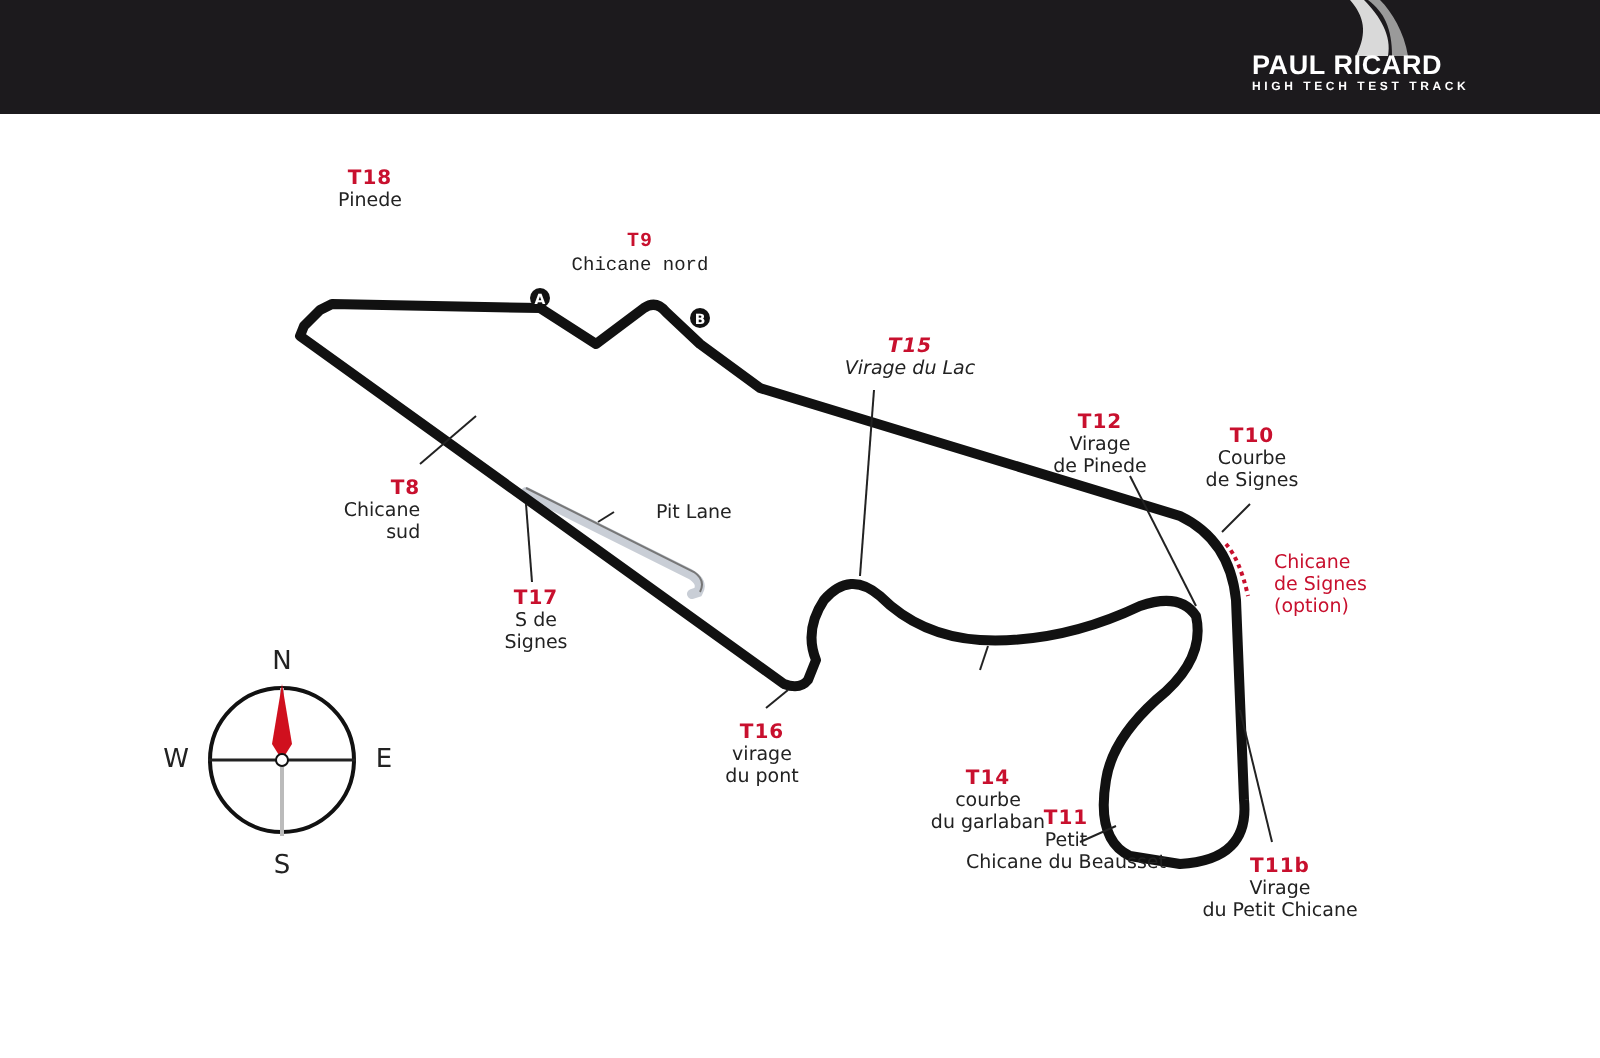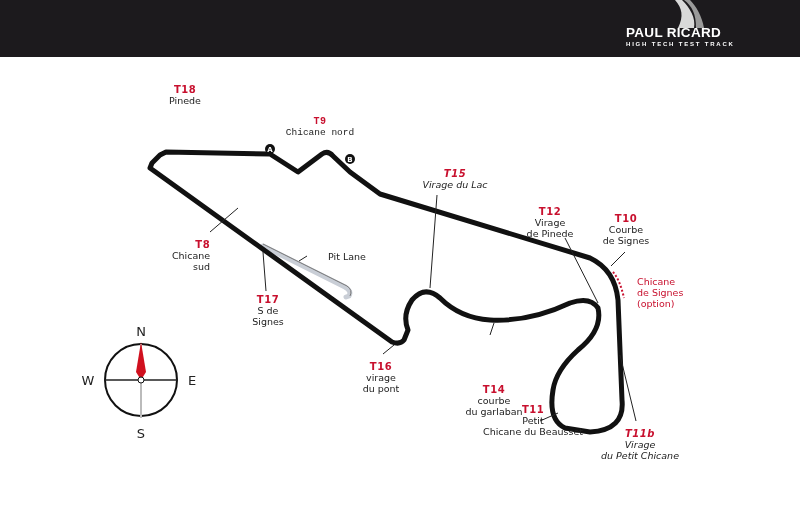--- a/index.html
+++ b/index.html
@@ -138,21 +138,21 @@
 <div class="lbl" style="left:494px;top:344px;margin-top:40px;">
   <span class="tn">T14</span>
     <span class="nm">courbe</span>
     <span class="nm">du garlaban</span>
 </div>
 <div class="lbl" style="left:533px;top:404px;">
   <span class="tn">T11</span>
     <span class="nm">Petit</span>
     <span class="nm">Chicane du Beausset</span>
 </div>
-<div class="lbl" style="left:640px;top:428px;font-style:italic;">
+<div class="lbl" style="left:640px;top:428px;">
   <span class="tn">T11b</span>
     <span class="nm">Virage</span>
     <span class="nm">du Petit Chicane</span>
 </div>
 
 <div class="lbl" style="left:328px;top:251px;transform:none;">Pit Lane</div>
 <div class="red-note" style="left:637px;top:276px;">
   <div>Chicane</div>
   <div>de Signes</div>
   <div>(option)</div>

